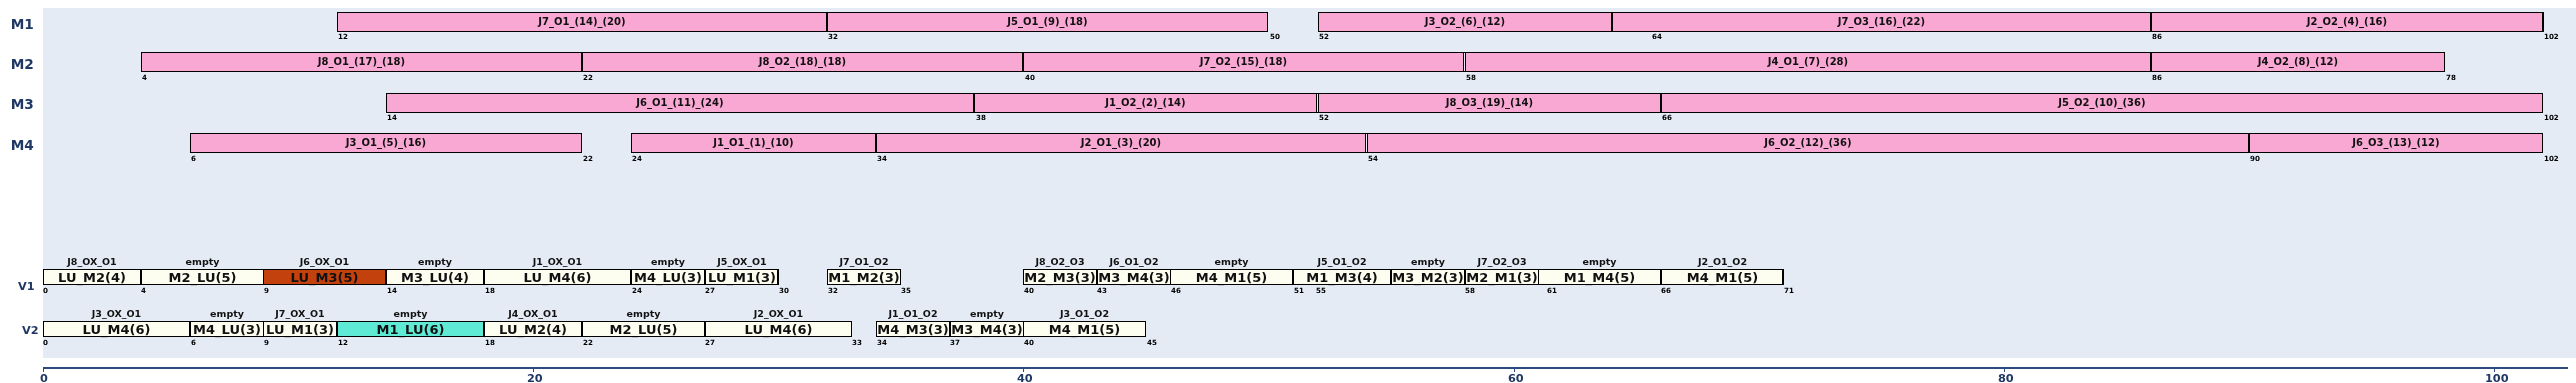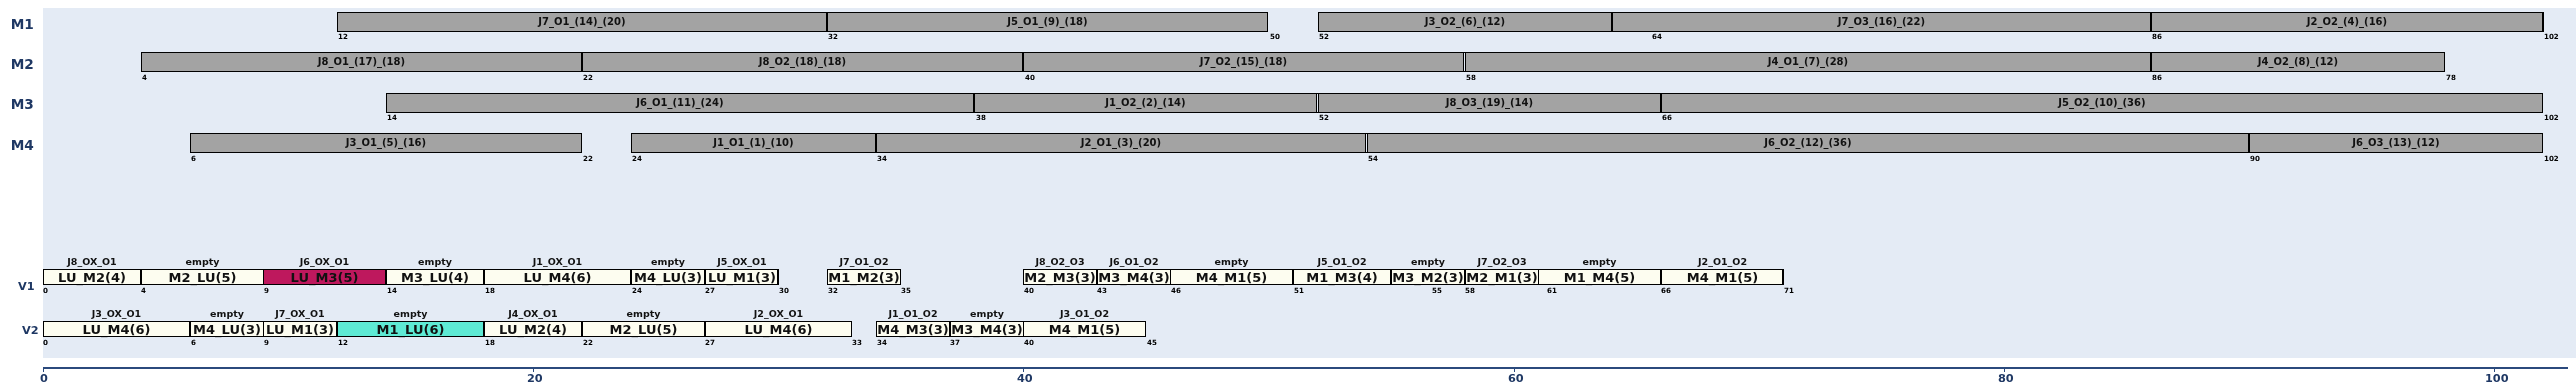--- a/index.html
+++ b/index.html
@@ -4,21 +4,21 @@
 <style>
   html,body{margin:0;padding:0;background:#ffffff;}
   body{font-family:"DejaVu Sans","Liberation Sans",sans-serif;}
   #root{position:relative;width:2576px;height:383px;background:#ffffff;overflow:hidden;}
   
   #plot-bg{position:absolute;left:43px;top:8.3px;width:2533px;height:350px;background:#e4ebf5;}
   
   .row-label{position:absolute;color:#1f3864;font-weight:bold;letter-spacing:0px;}
   .mach-label{font-size:13.7px;}
   .veh-label{font-size:11.3px;}
-  .bar{position:absolute;box-sizing:border-box;background:#a3a3a3;
+  .bar{position:absolute;box-sizing:border-box;background:#f9a8d4;
        border:1.2px solid #000000;display:flex;align-items:center;justify-content:center;}
   .bar-mach{height:19.6px;border-width:1.8px 1.2px;}
   .bar-veh{height:16px;border-width:1.8px 1.2px;}
   .bar-txt{font-size:10px;color:#111111;font-weight:bold;white-space:nowrap;
            font-family:"DejaVu Sans","Liberation Sans",sans-serif;}
   .bar-txt-v{font-size:13px;}
   .grp{position:absolute;box-sizing:border-box;border:1.8px solid #000;pointer-events:none;}
   .tick-lab{position:absolute;font-size:7.1px;color:#000;font-weight:bold;white-space:nowrap;}
   .op-lab{position:absolute;font-size:9.5px;color:#111;font-weight:bold;white-space:nowrap;
           text-align:center;}
@@ -126,21 +126,21 @@
       <div class="tick-lab" style="left: 2544px; top: 154px;">102</div>
       <div class="row-label veh-label" style="left: 18px; top: 280px;">V1</div>
       <div class="bar bar-veh" style="left: 43px; top: 269px; width: 98px; background: rgb(253, 253, 240);">
         <span class="bar-txt bar-txt-v">LU_M2(4)</span>
       </div>
       <div class="op-lab" style="left: 43px; top: 256px; width: 98px;">J8_OX_O1</div>
       <div class="bar bar-veh" style="left: 141px; top: 269px; width: 123px; background: rgb(253, 253, 240);">
         <span class="bar-txt bar-txt-v">M2_LU(5)</span>
       </div>
       <div class="op-lab" style="left: 141px; top: 256px; width: 123px;">empty</div>
-      <div class="bar bar-veh" style="left: 263px; top: 269px; width: 123px; background: #be185d;">
+      <div class="bar bar-veh" style="left: 263px; top: 269px; width: 123px; background: #c2410c;">
         <span class="bar-txt bar-txt-v">LU_M3(5)</span>
       </div>
       <div class="op-lab" style="left: 263px; top: 256px; width: 123px;">J6_OX_O1</div>
       <div class="bar bar-veh" style="left: 386px; top: 269px; width: 98px; background: rgb(253, 253, 240);">
         <span class="bar-txt bar-txt-v">M3_LU(4)</span>
       </div>
       <div class="op-lab" style="left: 386px; top: 256px; width: 98px;">empty</div>
       <div class="bar bar-veh" style="left: 484px; top: 269px; width: 147px; background: rgb(253, 253, 240);">
         <span class="bar-txt bar-txt-v">LU_M4(6)</span>
       </div>
@@ -199,21 +199,21 @@
       <div class="tick-lab" style="left: 485px; top: 286px;">18</div>
       <div class="tick-lab" style="left: 632px; top: 286px;">24</div>
       <div class="tick-lab" style="left: 705px; top: 286px;">27</div>
       <div class="tick-lab" style="left: 779px; top: 286px;">30</div>
       <div class="tick-lab" style="left: 828px; top: 286px;">32</div>
       <div class="tick-lab" style="left: 901px; top: 286px;">35</div>
       <div class="tick-lab" style="left: 1024px; top: 286px;">40</div>
       <div class="tick-lab" style="left: 1097px; top: 286px;">43</div>
       <div class="tick-lab" style="left: 1171px; top: 286px;">46</div>
       <div class="tick-lab" style="left: 1294px; top: 286px;">51</div>
-      <div class="tick-lab" style="left: 1432px; top: 286px;">55</div>
+      <div class="tick-lab" style="left: 1316px; top: 286px;">55</div>
       <div class="tick-lab" style="left: 1465px; top: 286px;">58</div>
       <div class="tick-lab" style="left: 1539px; top: 286px; padding-left: 8px;">61</div>
       <div class="tick-lab" style="left: 1661px; top: 286px;">66</div>
       <div class="tick-lab" style="left: 1784px; top: 286px;">71</div>
       <div class="row-label veh-label" style="left: 22px; top: 324px;">V2</div>
       <div class="bar bar-veh" style="left: 43px; top: 321px; width: 147px; background: rgb(253, 253, 240);">
         <span class="bar-txt bar-txt-v">LU_M4(6)</span>
       </div>
       <div class="op-lab" style="left: 43px; top: 308px; width: 147px;">J3_OX_O1</div>
       <div class="bar bar-veh" style="left: 190px; top: 321px; width: 74px; background: rgb(253, 253, 240);">

